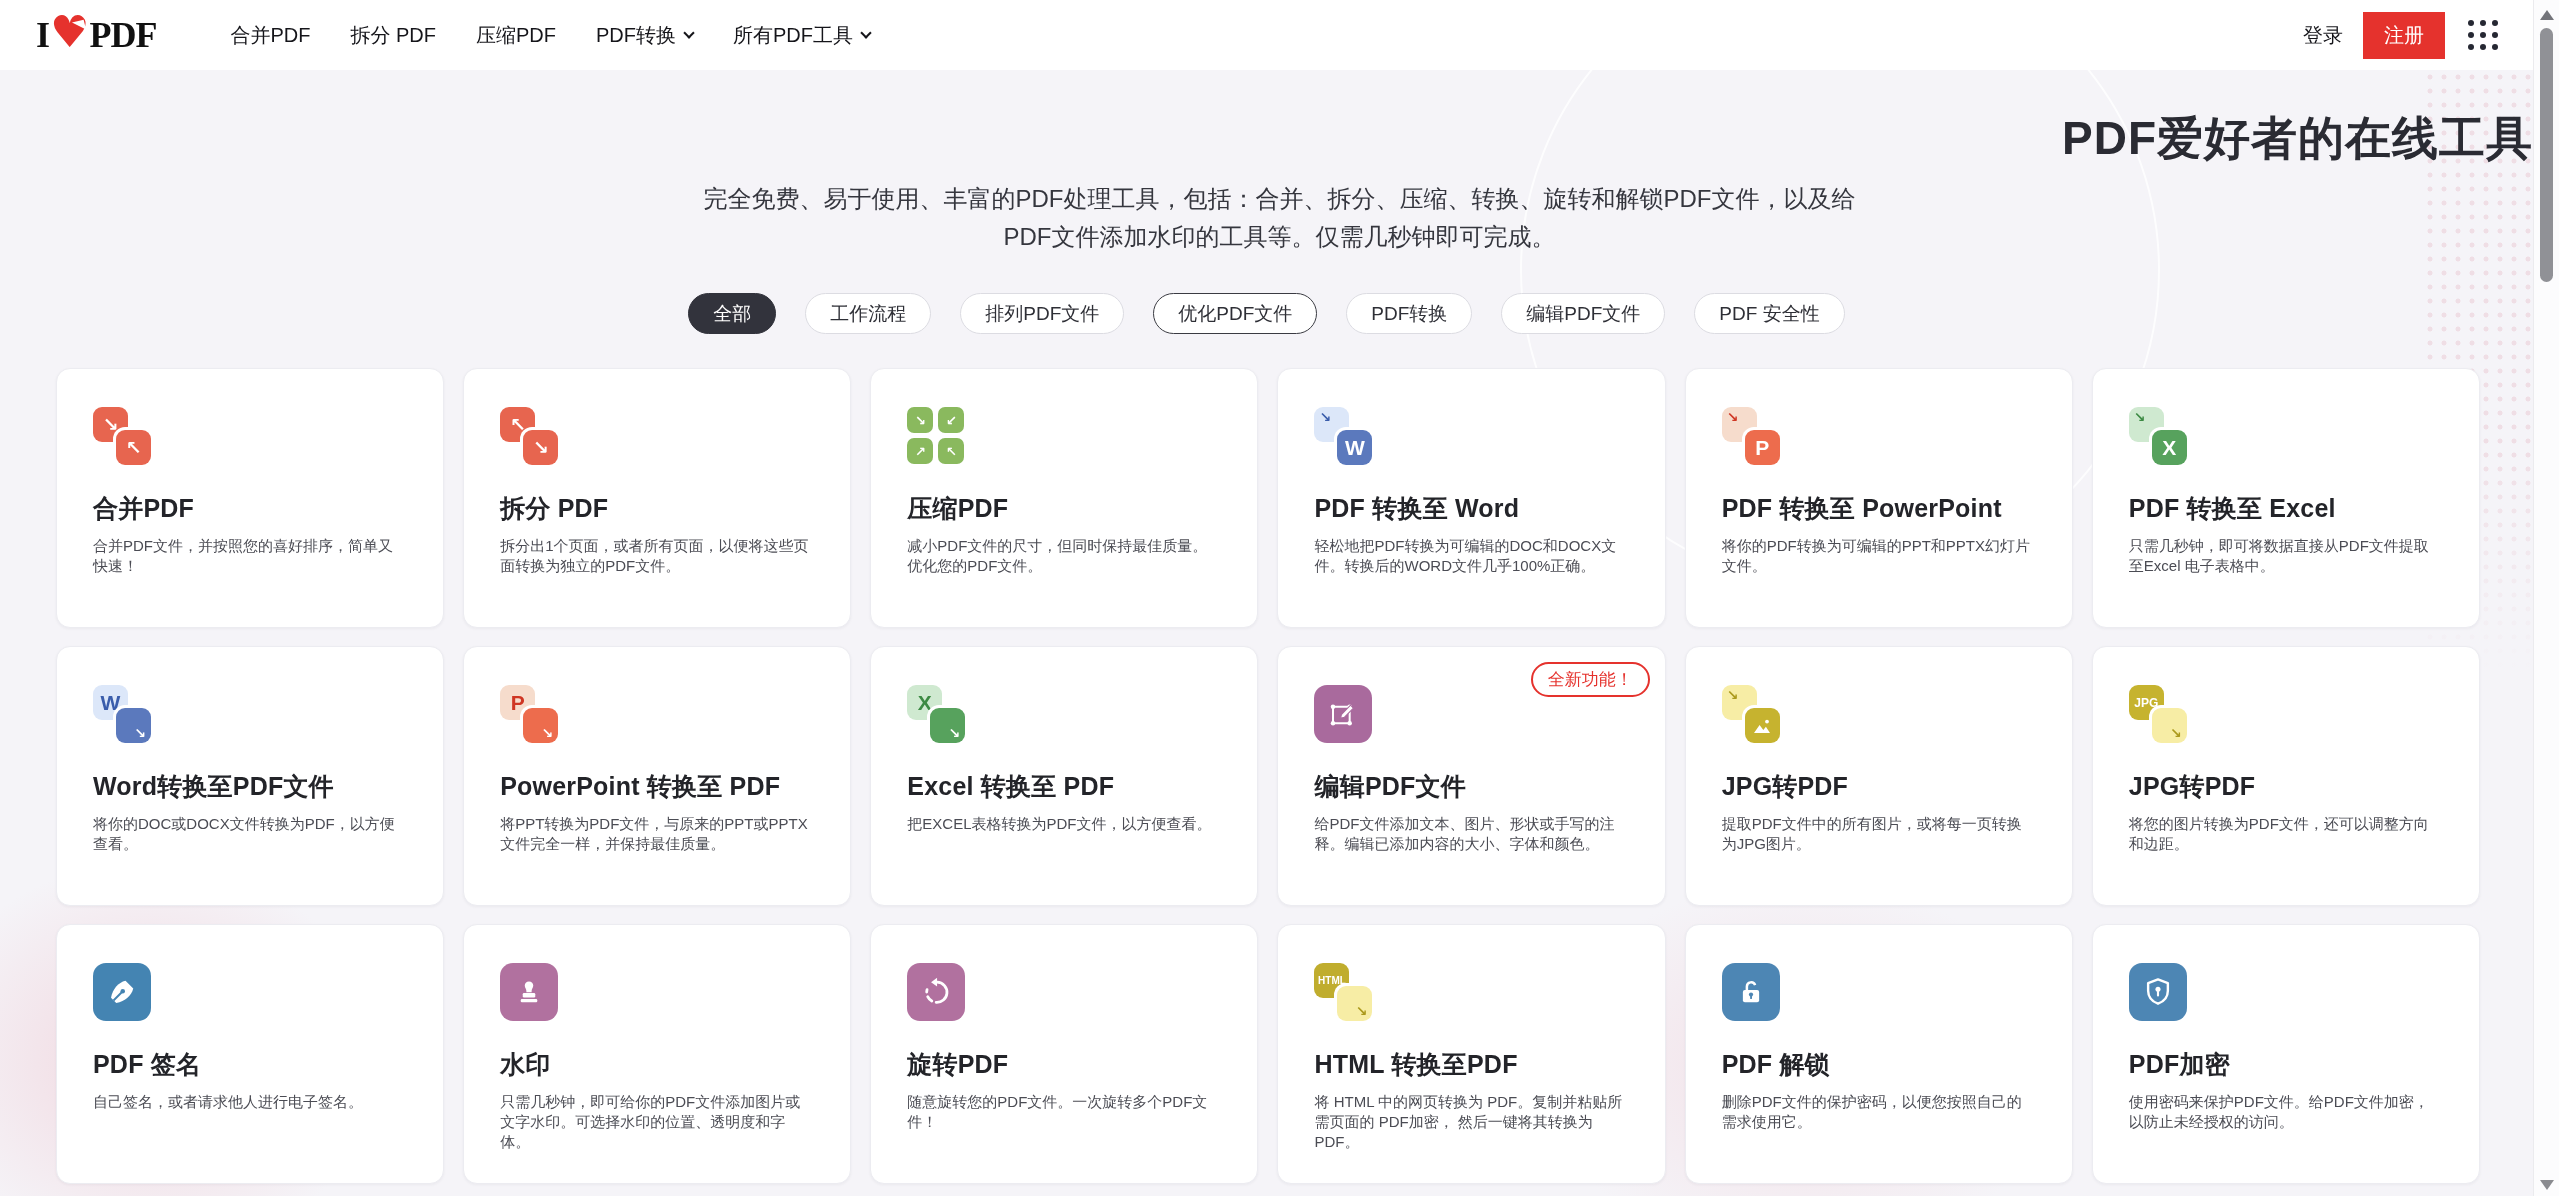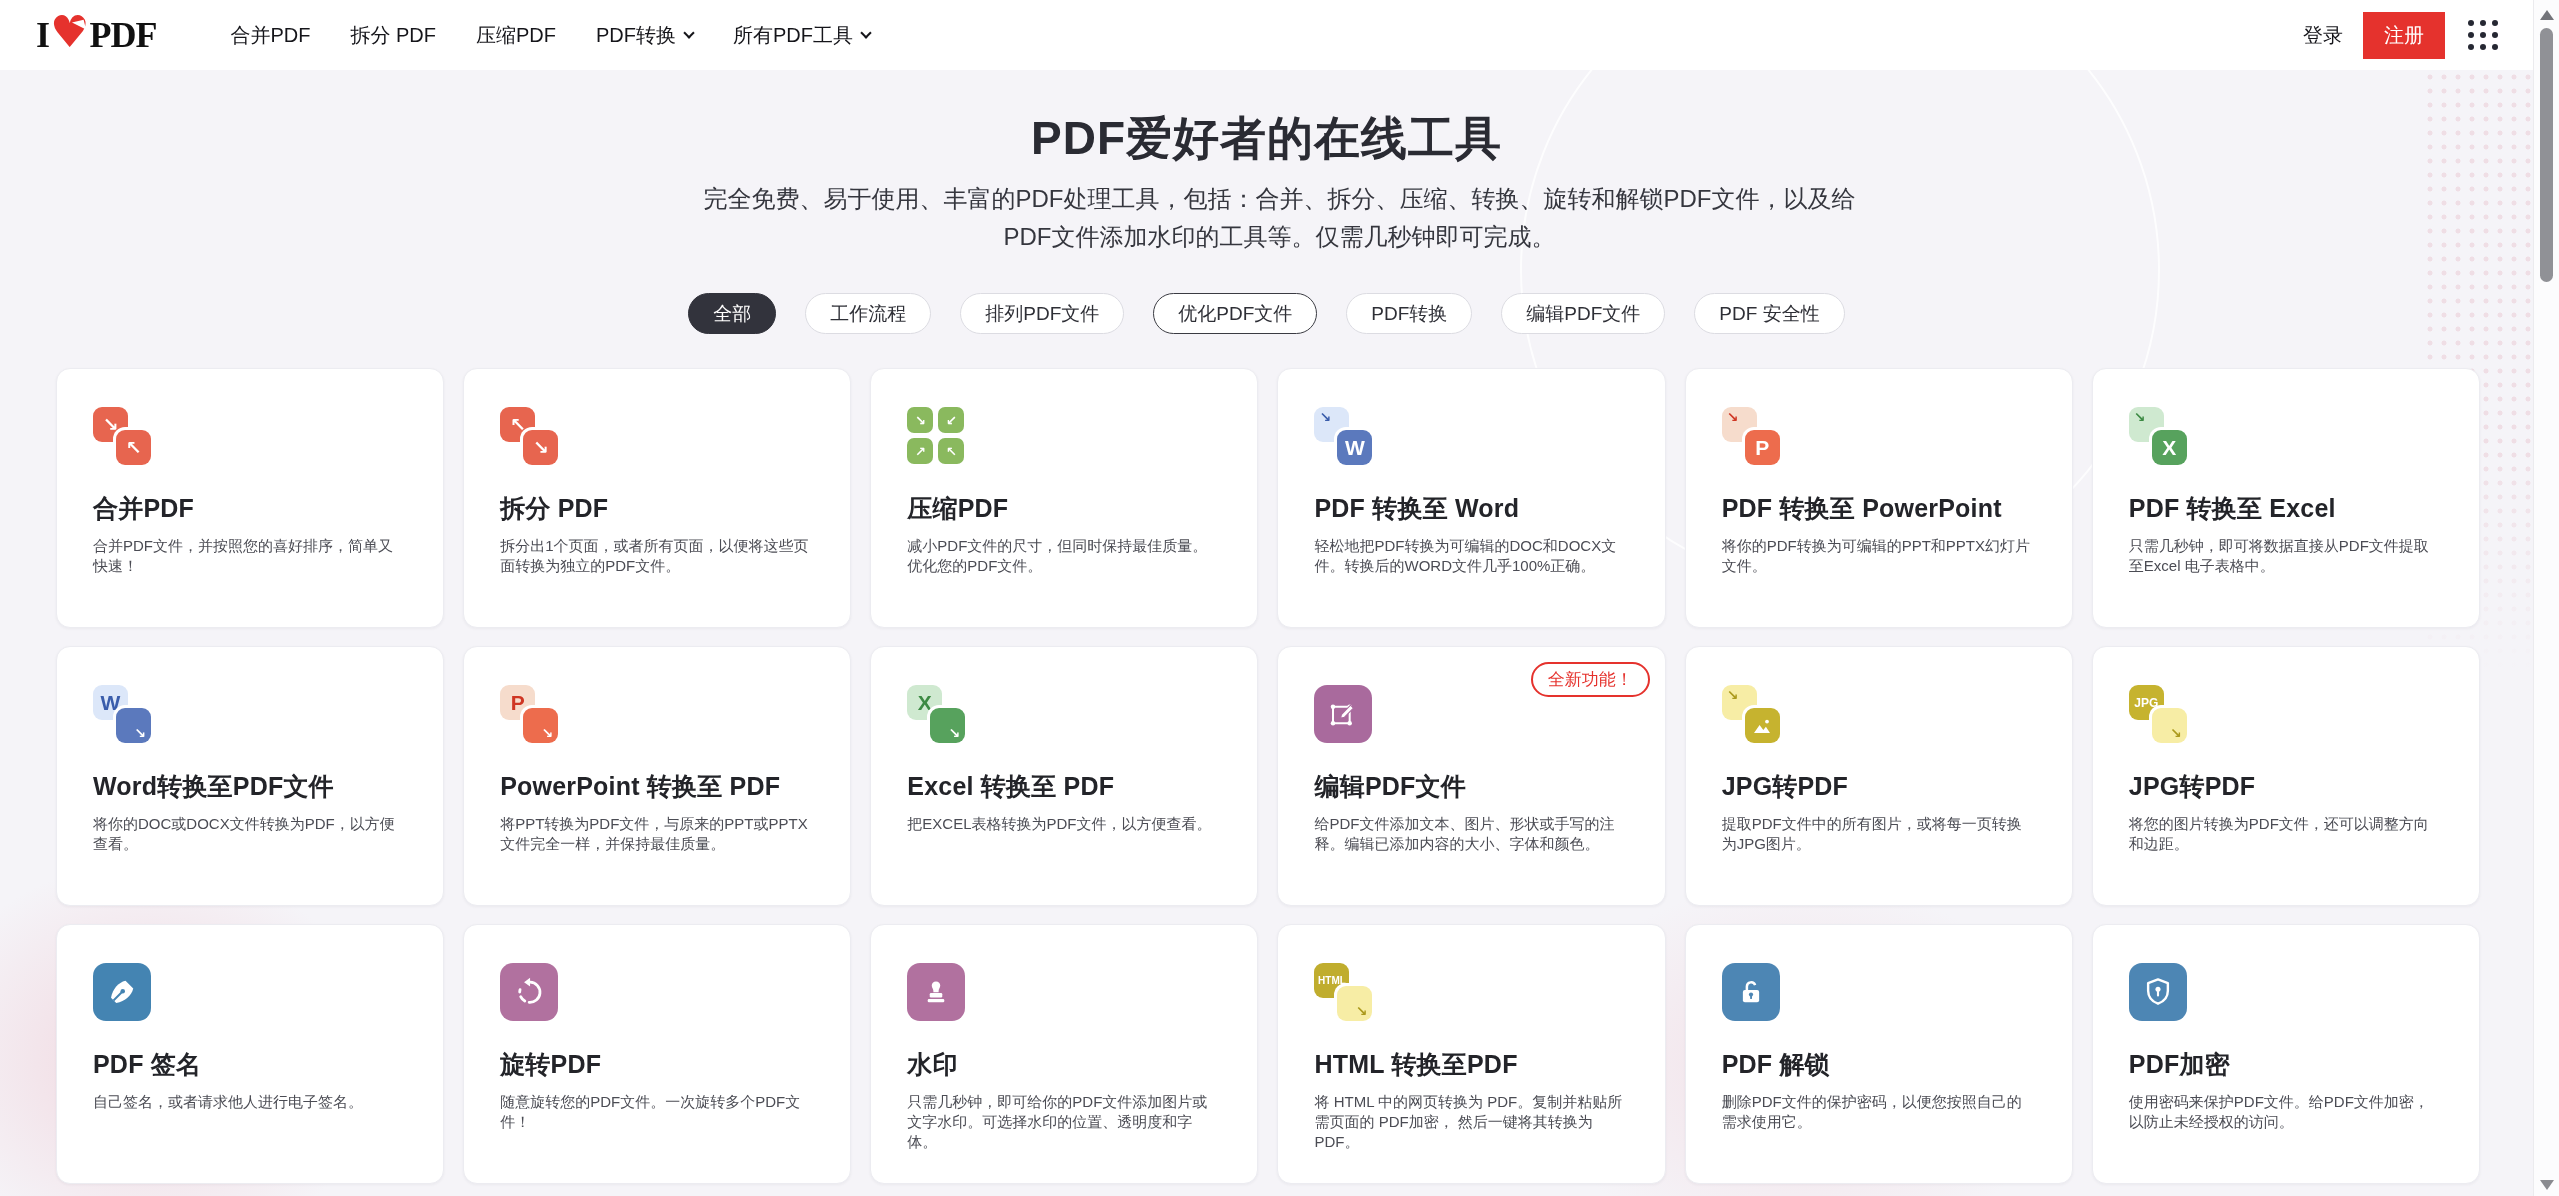--- a/index.html
+++ b/index.html
@@ -38,21 +38,21 @@
     transform:rotate(45deg); margin-top:-5px; }
   .header-right { margin-left:auto; margin-right:32px; display:flex; align-items:center; gap:20px; }
   .login { font-size:20px; font-weight:500; color:#15151a; cursor:pointer; }
   .register { background:#e5322d; color:#fff; font-size:20px; font-weight:500; padding:10px 21px;
     border-radius:0; cursor:pointer; border:none; }
   .grid-icon { width:36px; height:36px; display:grid; grid-template-columns:repeat(3,1fr); align-items:center;
     justify-items:center; cursor:pointer; }
   .grid-icon i { width:6.5px; height:6.5px; border-radius:50%; background:#262833; }
 
   
-  .hero-title { position:absolute; left:0; top:108px; width:2533px; text-align:center;
+  .hero-title { position:absolute; left:0; top:108px; width:2533px; text-align:right;
     font-size:46px; font-weight:700; color:#2a2b33; letter-spacing:1px; z-index:2; }
   .hero-sub { position:absolute; left:50%; top:180px; transform:translateX(-50%); width:1180px;
     text-align:center; font-size:24px; line-height:38px; color:#35363e; z-index:2; }
   .filters { position:absolute; left:0; top:293px; width:2533px; display:flex; justify-content:center;
     gap:29px; z-index:2; }
   .pill { height:41px; padding:0 24px; display:flex; align-items:center; border-radius:22px;
     background:#fff; border:1px solid #dcdce2; font-size:19px; color:#2e2f36; cursor:pointer; white-space:nowrap; }
   .pill.selected { background:#32333c; border-color:#32333c; color:#fff; }
   .pill.outlined { border-color:#3a3b42; }
 
@@ -312,41 +312,41 @@
               <path d="M12.6 11.4 L5.2 18.8" stroke="#4484b2" stroke-width="1.5"></path>
             </svg>
           </span>
         </span>
         <div class="card-title">PDF 签名</div>
         <div class="card-desc">自己签名，或者请求他人进行电子签名。</div>
       </div>
       <div class="card">
         <span class="icon-wrap">
           <span class="sq-big" style="background:#b1719f">
-            <svg width="32" height="32" viewBox="0 0 24 24" fill="none">
-              <path d="M12.8 4.6 a7.6 7.6 0 1 1 -7.5 5.6" stroke="#fff" stroke-width="2.1" stroke-linecap="round" stroke-dasharray="24 3.5 4.5 3.5 4.5 40"></path>
-              <path d="M12.8 1.4 L12.8 7.9 L8.3 4.7 Z" fill="#fff"></path>
-            </svg>
-          </span>
-        </span>
-        <div class="card-title">旋转PDF</div>
-        <div class="card-desc">随意旋转您的PDF文件。一次旋转多个PDF文件！</div>
-      </div>
-      <div class="card">
-        <span class="icon-wrap">
-          <span class="sq-big" style="background:#b1719f">
             <svg width="30" height="30" viewBox="0 0 24 24">
               <path d="M12 3.6 c2.1 0 3.4 1.5 3.4 3.1 c0 1.9 -1.3 2.7 -1.3 4.4 v 1 h -4.2 v -1 c0 -1.7 -1.3 -2.5 -1.3 -4.4 c0 -1.6 1.3 -3.1 3.4 -3.1 Z" fill="#fff"></path>
               <rect x="7" y="12.8" width="10" height="3.6" rx="1" fill="#fff"></rect>
               <rect x="5.4" y="17.6" width="13.2" height="2.6" rx="0.9" fill="#fff"></rect>
             </svg>
           </span>
         </span>
         <div class="card-title">水印</div>
         <div class="card-desc">只需几秒钟，即可给你的PDF文件添加图片或文字水印。可选择水印的位置、透明度和字体。</div>
+      </div>
+      <div class="card">
+        <span class="icon-wrap">
+          <span class="sq-big" style="background:#b1719f">
+            <svg width="32" height="32" viewBox="0 0 24 24" fill="none">
+              <path d="M12.8 4.6 a7.6 7.6 0 1 1 -7.5 5.6" stroke="#fff" stroke-width="2.1" stroke-linecap="round" stroke-dasharray="24 3.5 4.5 3.5 4.5 40"></path>
+              <path d="M12.8 1.4 L12.8 7.9 L8.3 4.7 Z" fill="#fff"></path>
+            </svg>
+          </span>
+        </span>
+        <div class="card-title">旋转PDF</div>
+        <div class="card-desc">随意旋转您的PDF文件。一次旋转多个PDF文件！</div>
       </div>
       <div class="card">
         <span class="icon-wrap">
           <span class="sq tl" style="background:#c0ad2e">
             <span class="sq-text" style="color:#ffffff;font-size:10px">HTML</span>
           </span>
           <span class="sq br" style="background:#f7eda5">
             <span class="arw corner-br" style="color:#ab991c">↘</span>
           </span>
         </span>

